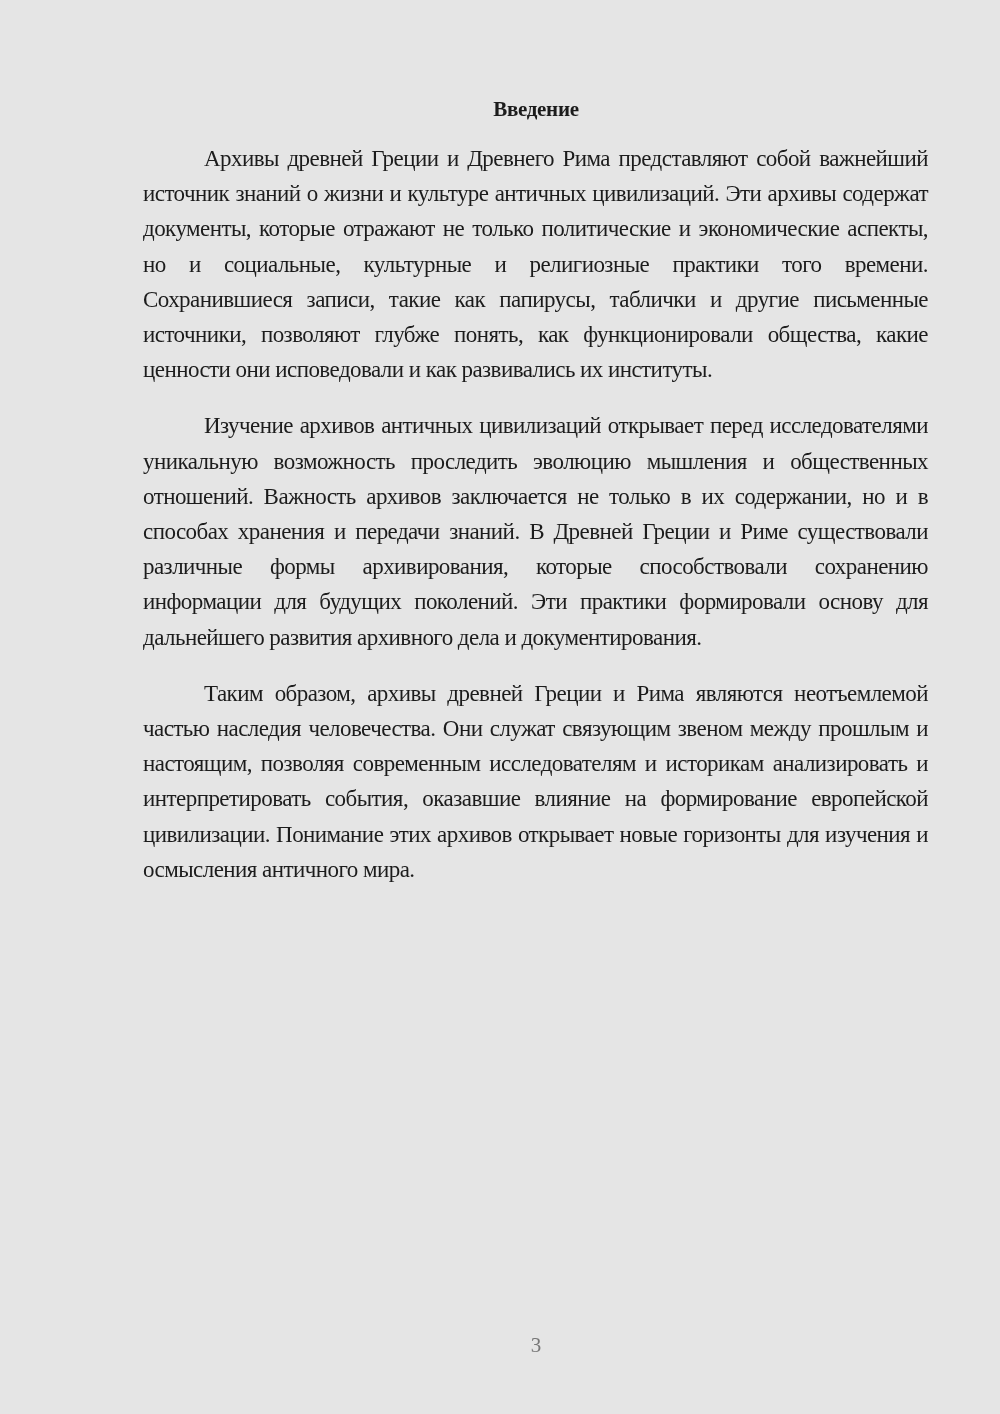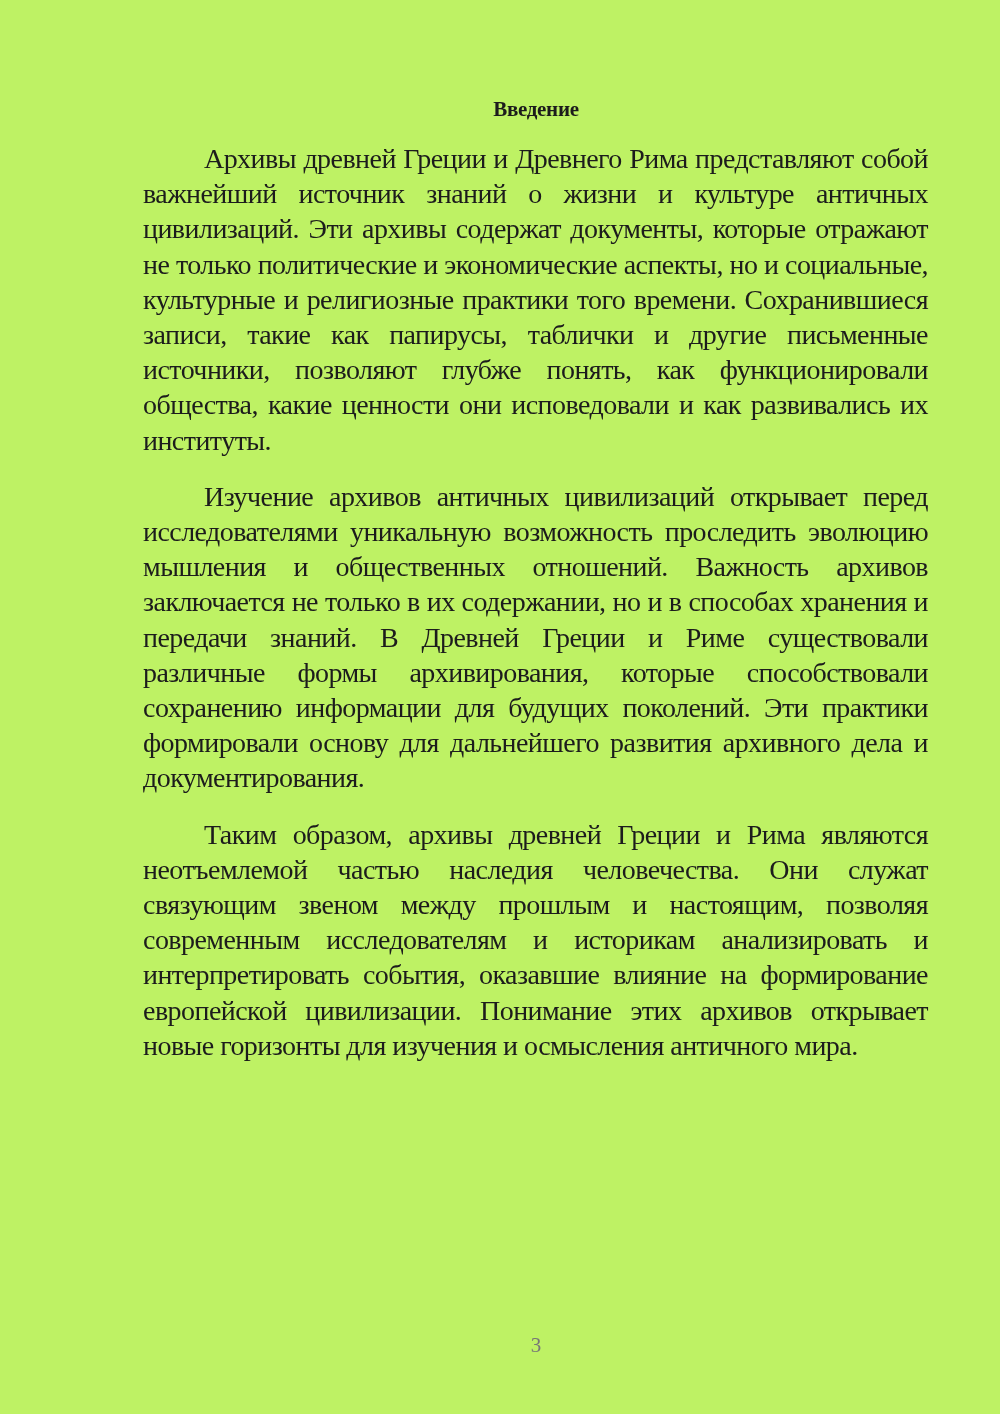--- a/index.html
+++ b/index.html
@@ -1,33 +1,33 @@
 <!DOCTYPE html>
 <html><head>
   <meta charset="utf-8">
   <style>
     html, body { margin: 0; padding: 0; background: #ffffff; }
     body { width: 1000px; height: 1414px; position: relative; overflow: hidden; }
     .page {
       position: absolute; left: 0; top: 0; width: 1000px; height: 1414px;
-      background: #bef264;
+      background: #e5e5e5;
       font-family: "Liberation Serif", "DejaVu Serif", serif;
       color: #1c1c1c;
     }
     .title {
       position: absolute; top: 97px; left: 0; width: 1072px;
       text-align: center; font-weight: bold; font-size: 21px;
       letter-spacing: -0.3px;
     }
     .body {
       position: absolute; left: 143px; width: 785px; top: 141px;
     }
     .para {
       margin: 0 0 21px 0;
-      font-size: 28px;
+      font-size: 23px;
       line-height: 35.2px;
       text-align: justify;
       text-indent: 61px;
       letter-spacing: -0.55px;
       word-spacing: 0px;
       transform-origin: left top;
     }
     .page-number {
       position: absolute; top: 1333px; left: 0; width: 1072px;
       text-align: center; font-size: 21px; color: #777777;

